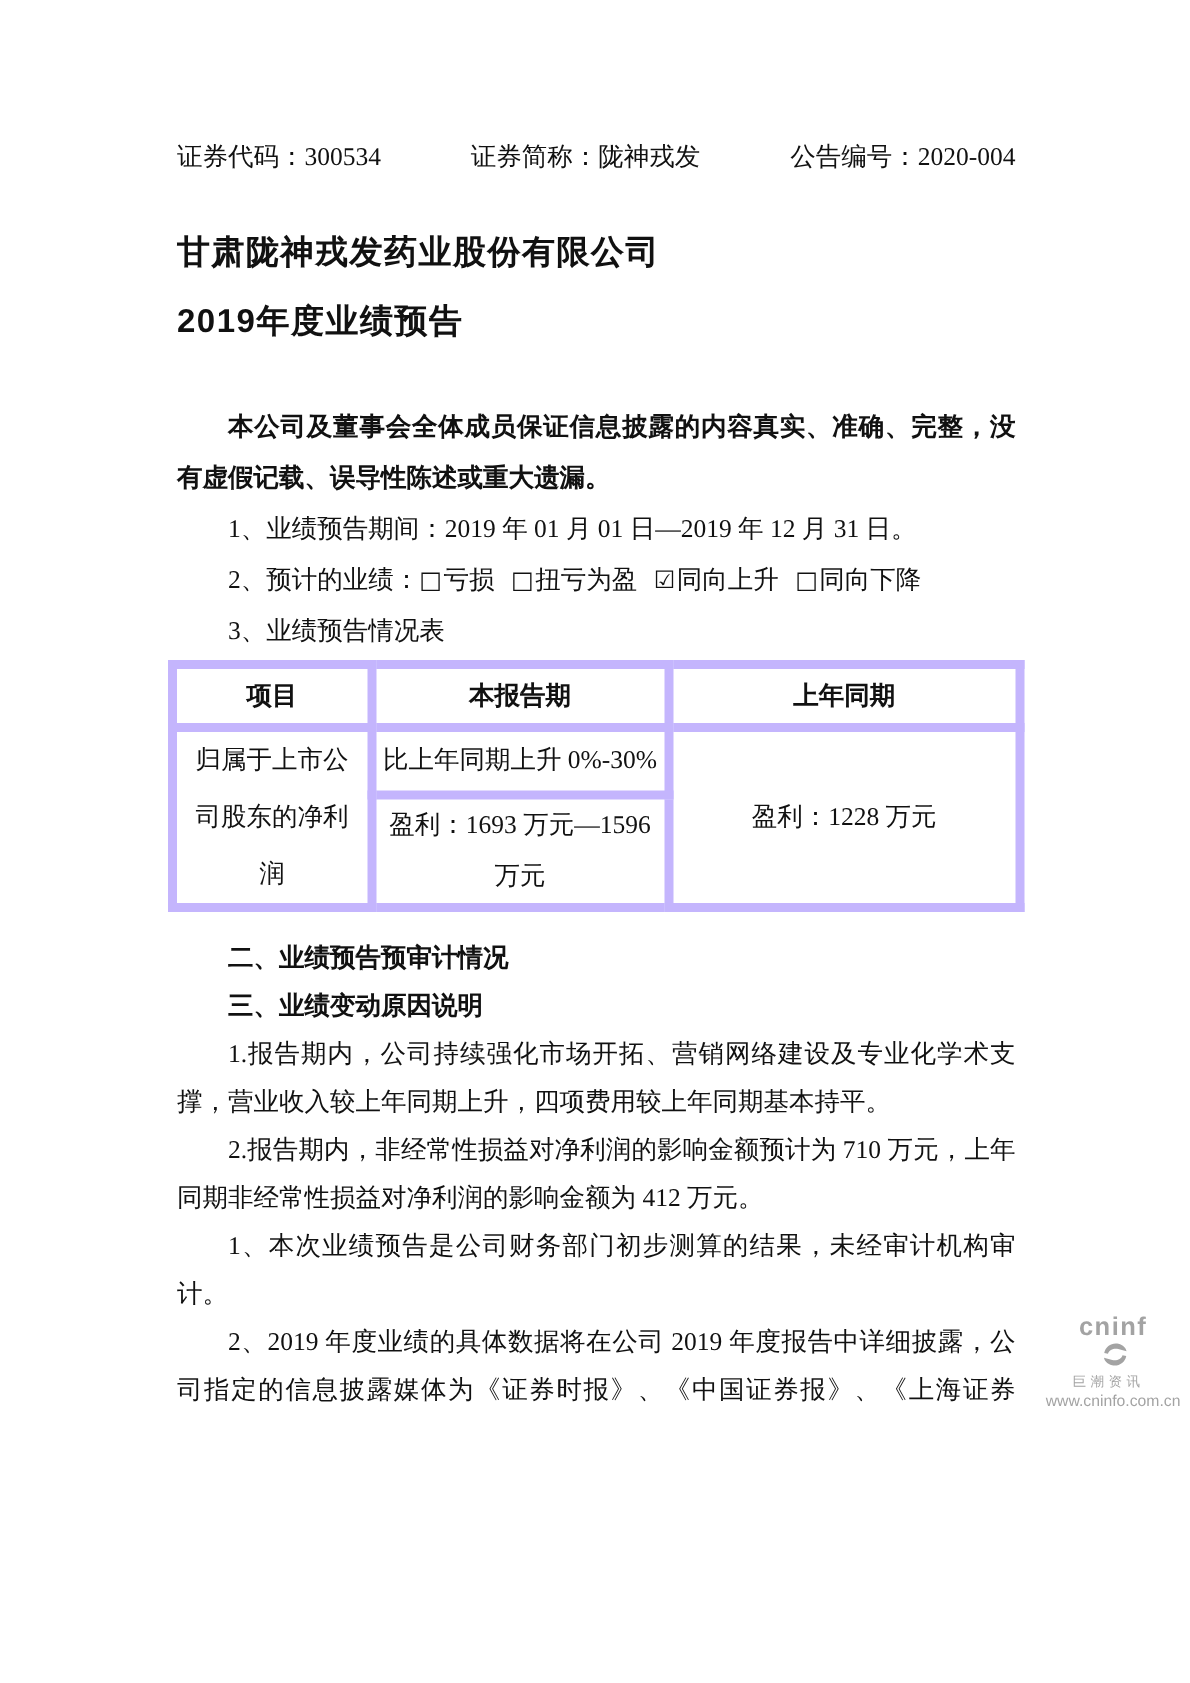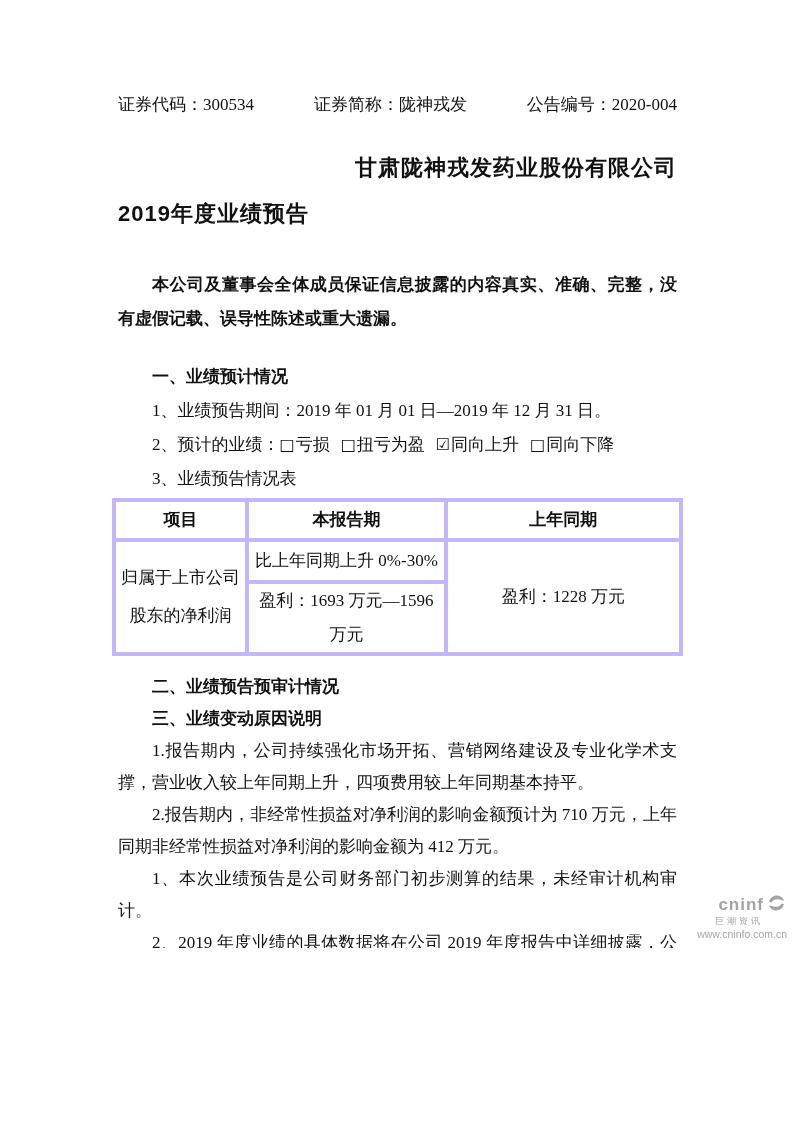--- a/index.html
+++ b/index.html
@@ -18,21 +18,21 @@
 
   .doc-header {
     display: flex;
     justify-content: space-between;
     line-height: 20px;
     font-size: 17px;
     white-space: nowrap;
   }
   .title {
     margin: 40px 0 0 0;
-    text-align: right;
+    text-align: left;
     font-family: "Liberation Sans", "DejaVu Sans", sans-serif;
     font-weight: bold;
     font-size: 22px;
     line-height: 26px;
     letter-spacing: 1px;
   }
   .subtitle {
     margin: 20px 0 0 0;
     font-family: "Liberation Sans", "DejaVu Sans", sans-serif;
     font-weight: bold;
@@ -60,21 +60,21 @@
   .opt { margin-right: 11px; white-space: nowrap; }
   .opt .box { margin-right: 1px; font-family: "DejaVu Sans", sans-serif; font-size: 16px; }
 
   table.forecast {
     border-collapse: collapse;
     width: calc(100% + 12px);
     margin: 2px 0 0 -6px;
     table-layout: fixed;
   }
   table.forecast th, table.forecast td {
-    border: 4px solid #c4b5fd;
+    border: 6px solid #c4b5fd;
     text-align: center;
     vertical-align: middle;
     padding: 0 4px;
     font-size: 17px;
   }
   table.forecast th {
     font-family: "Liberation Sans", "DejaVu Sans", sans-serif;
     font-weight: bold;
     height: 36px;
   }
@@ -88,21 +88,21 @@
 
   .footer-logo {
     position: absolute;
     right: 6px;
     bottom: 9px;
     text-align: right;
     color: #a3a3a3;
     font-family: "Liberation Sans", "DejaVu Sans", sans-serif;
     line-height: 1;
   }
-  .brand-line { display: flex; align-items: center; justify-content: flex-end; }
+  .brand-line { display: flex; align-items: center; justify-content: center; flex-direction: column; }
   .brand {
     font-weight: bold;
     font-size: 17px;
     letter-spacing: 1px;
     color: #a3a3a3;
   }
   .swirl { margin-left: 2px; display: inline-block; }
   .brand-cn {
     font-size: 9px;
     letter-spacing: 3px;
@@ -123,21 +123,20 @@
       <span>证券简称：陇神戎发</span>
       <span>公告编号：2020-004</span>
     </div>
 
     <div class="title">甘肃陇神戎发药业股份有限公司</div>
     <div class="subtitle">2019年度业绩预告</div>
 
     <p class="disclaimer">本公司及董事会全体成员保证信息披露的内容真实、准确、完整，没有虚假记载、误导性陈述或重大遗漏。</p>
 
     <div class="upper">
-      <p class="heading">一、业绩预计情况</p>
       <p class="para">1、业绩预告期间：2019 年 01 月 01 日—2019 年 12 月 31 日。</p>
       <p class="para"><span>2、预计的业绩：</span><span class="opt"><span class="box">□</span><span>亏损</span></span><span class="opt"><span class="box">□</span><span>扭亏为盈</span></span><span class="opt"><span class="box">☑</span><span>同向上升</span></span><span class="opt"><span class="box">□</span><span>同向下降</span></span></p>
       <p class="para">3、业绩预告情况表</p>
 
       <table class="forecast">
         <colgroup>
           <col class="col-item">
             <col class="col-current">
             <col class="col-prior">
         </colgroup>

